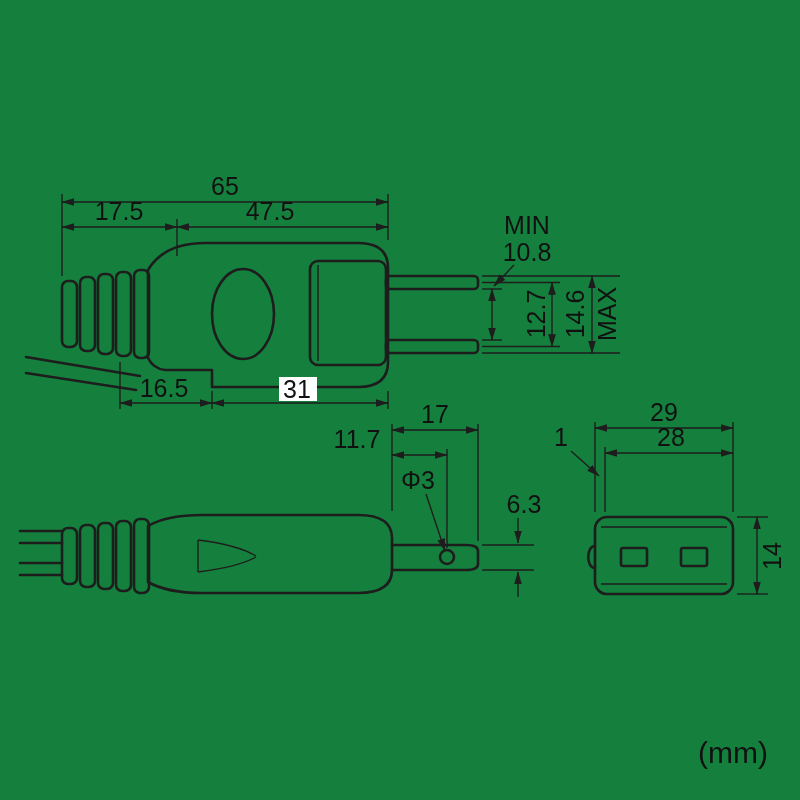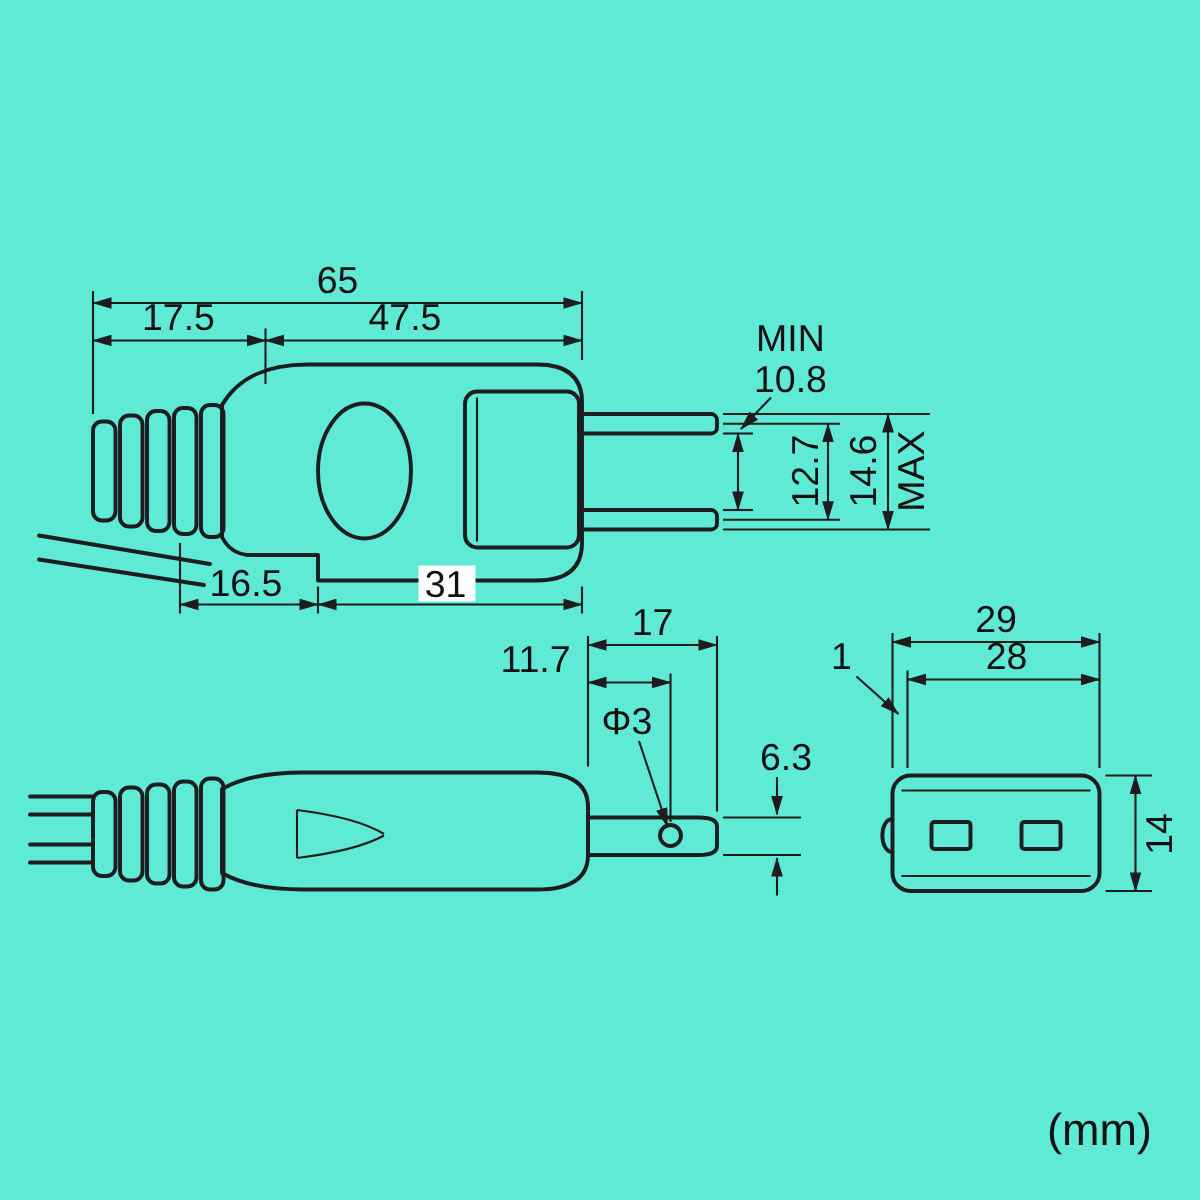--- a/index.html
+++ b/index.html
@@ -1,16 +1,16 @@
 <!DOCTYPE html>
 <html><head>
 <meta charset="utf-8">
 <style>
   html,body{margin:0;padding:0;background:#ffffff;}
-  .stage{position:relative;width:800px;height:800px;background:#5eead4;overflow:hidden;}
+  .stage{position:relative;width:800px;height:800px;background:#15803d;overflow:hidden;}
   svg{position:absolute;top:0;left:0;}
   .outline{fill:none;stroke:#1d1d1d;stroke-width:2.6;stroke-linejoin:round;stroke-linecap:round;}
   .thin{fill:none;stroke:#1d1d1d;stroke-width:1.4;}
   .dimtext{font-family:"Liberation Sans","DejaVu Sans",sans-serif;font-size:25px;fill:#111;}
   .unittext{font-family:"Liberation Sans","DejaVu Sans",sans-serif;font-size:30px;fill:#111;}
   .halo{fill:#ffffff;stroke:none;}
 </style>
 </head>
 <body>
 

